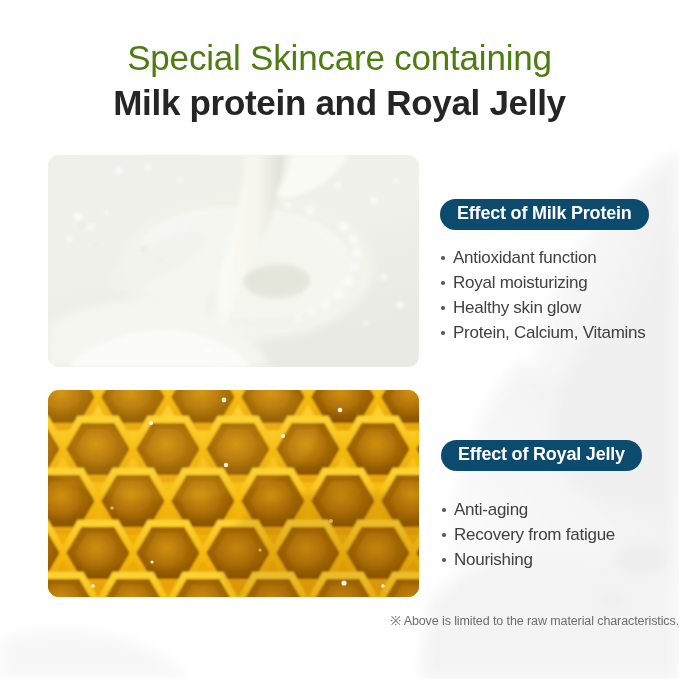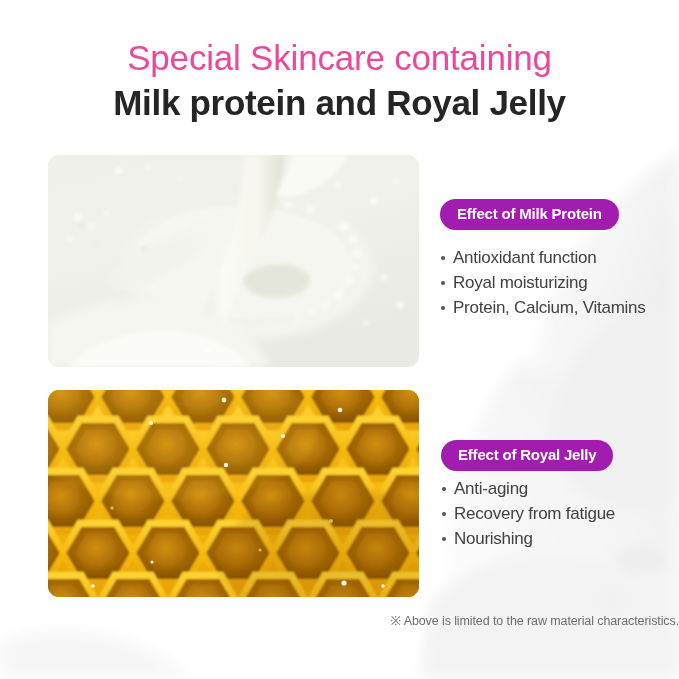--- a/index.html
+++ b/index.html
@@ -32,21 +32,21 @@
     position: absolute;
     left: 0;
     top: 36px;
     width: 679px;
     text-align: center;
     z-index: 3;
   }
   .title-line1 {
     font-size: 35px;
     font-weight: 300;
-    color: #ec4899;
+    color: #4d7c0f;
     letter-spacing: -0.2px;
     line-height: 44px;
     white-space: nowrap;
   }
   .title-line2 {
     font-size: 35px;
     font-weight: 700;
     color: #252525;
     letter-spacing: -0.3px;
     line-height: 46px;
@@ -65,38 +65,38 @@
   #photo-milk  { left: 48px; top: 155px; width: 371px; height: 212px; }
   #photo-honey { left: 48px; top: 390px; width: 371px; height: 207px; }
 
   
   .panel { position: absolute; z-index: 3; }
   #panel-milk  { left: 440px; top: 199px; }
   #panel-royal { left: 441px; top: 440px; }
 
   .badge {
     display: inline-block;
-    background: #a21caf;
+    background: #0c4a6e;
     color: #ffffff;
-    font-size: 15px;
+    font-size: 18px;
     font-weight: 700;
     letter-spacing: -0.2px;
     border-radius: 16px;
     padding: 5px 17px 7px 17px;
     white-space: nowrap;
     line-height: 19px;
   }
 
   .bullets {
     list-style: none;
     margin: 0;
     padding: 0;
   }
   #panel-milk  .bullets { margin-top: 15px; }
-  #panel-royal .bullets { margin-top: 5px; }
+  #panel-royal .bullets { margin-top: 26px; }
 
   .bullets li {
     font-size: 17px;
     font-weight: 400;
     color: #414141;
     line-height: 25px;
     letter-spacing: -0.25px;
     white-space: nowrap;
     padding-left: 13px;
     position: relative;
@@ -352,20 +352,21 @@
         <circle cx="212" cy="160" r="1.6"></circle>
       </g>
     </svg>
   </div>
 
   <div class="panel" id="panel-milk">
     <div class="badge">Effect of Milk Protein</div>
     <ul class="bullets">
       <li>Antioxidant function</li>
       <li>Royal moisturizing</li>
+      <li>Healthy skin glow</li>
       <li>Protein, Calcium, Vitamins</li>
     </ul>
   </div>
 
   <div class="panel" id="panel-royal">
     <div class="badge">Effect of Royal Jelly</div>
     <ul class="bullets">
       <li>Anti-aging</li>
       <li>Recovery from fatigue</li>
       <li>Nourishing</li>

